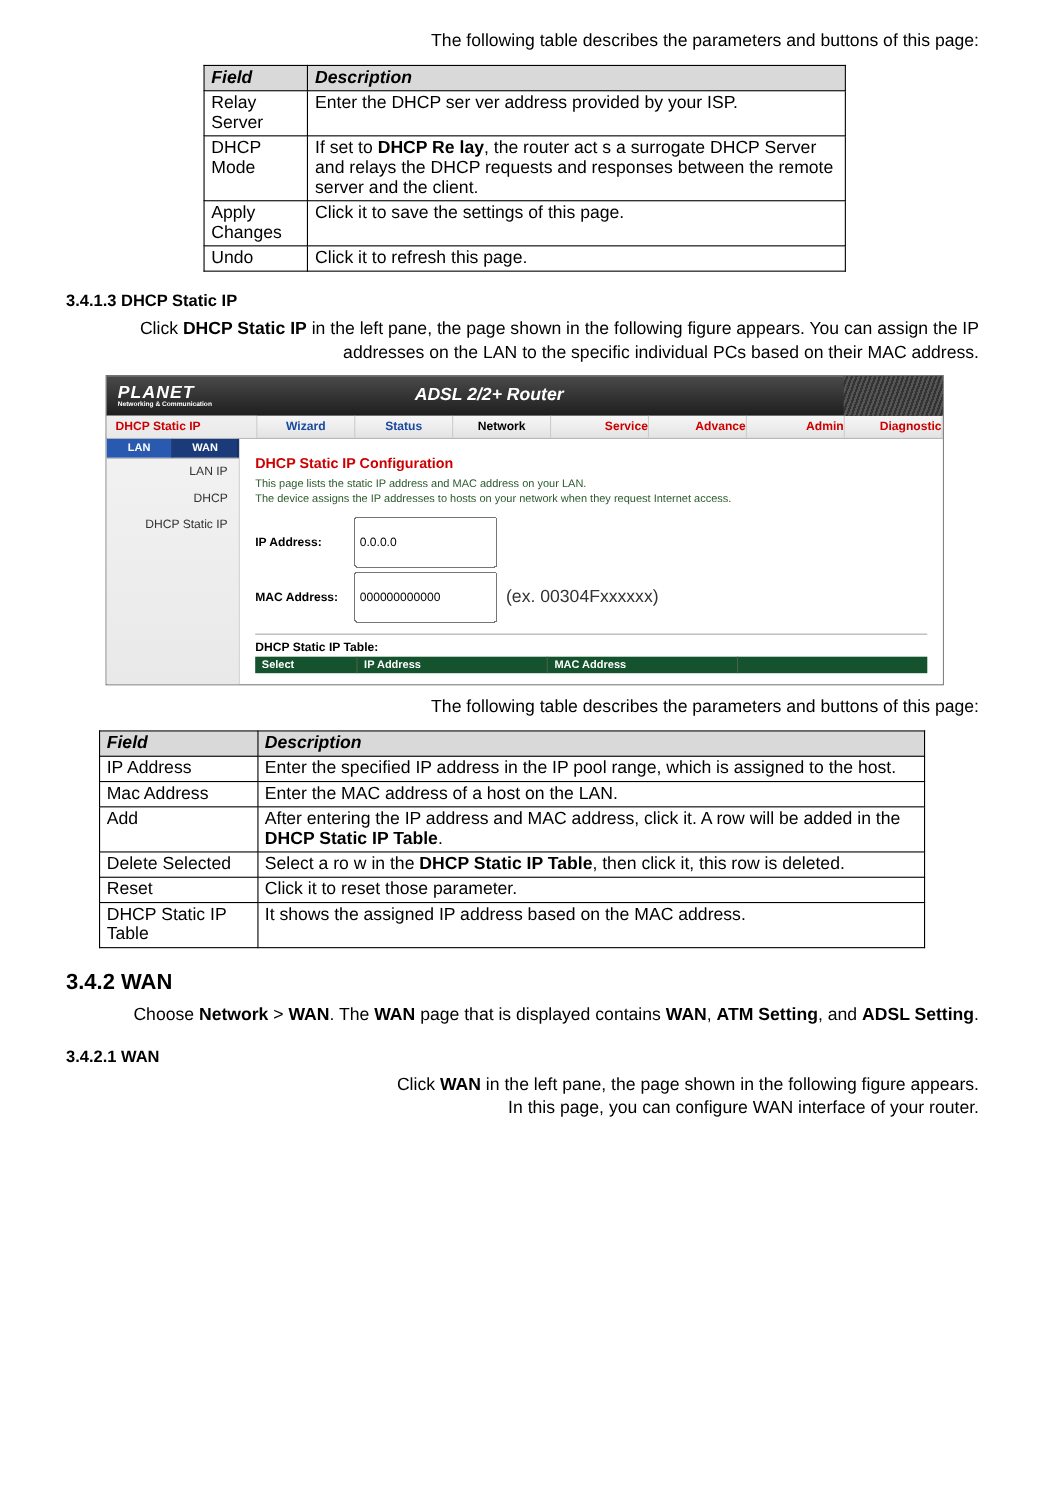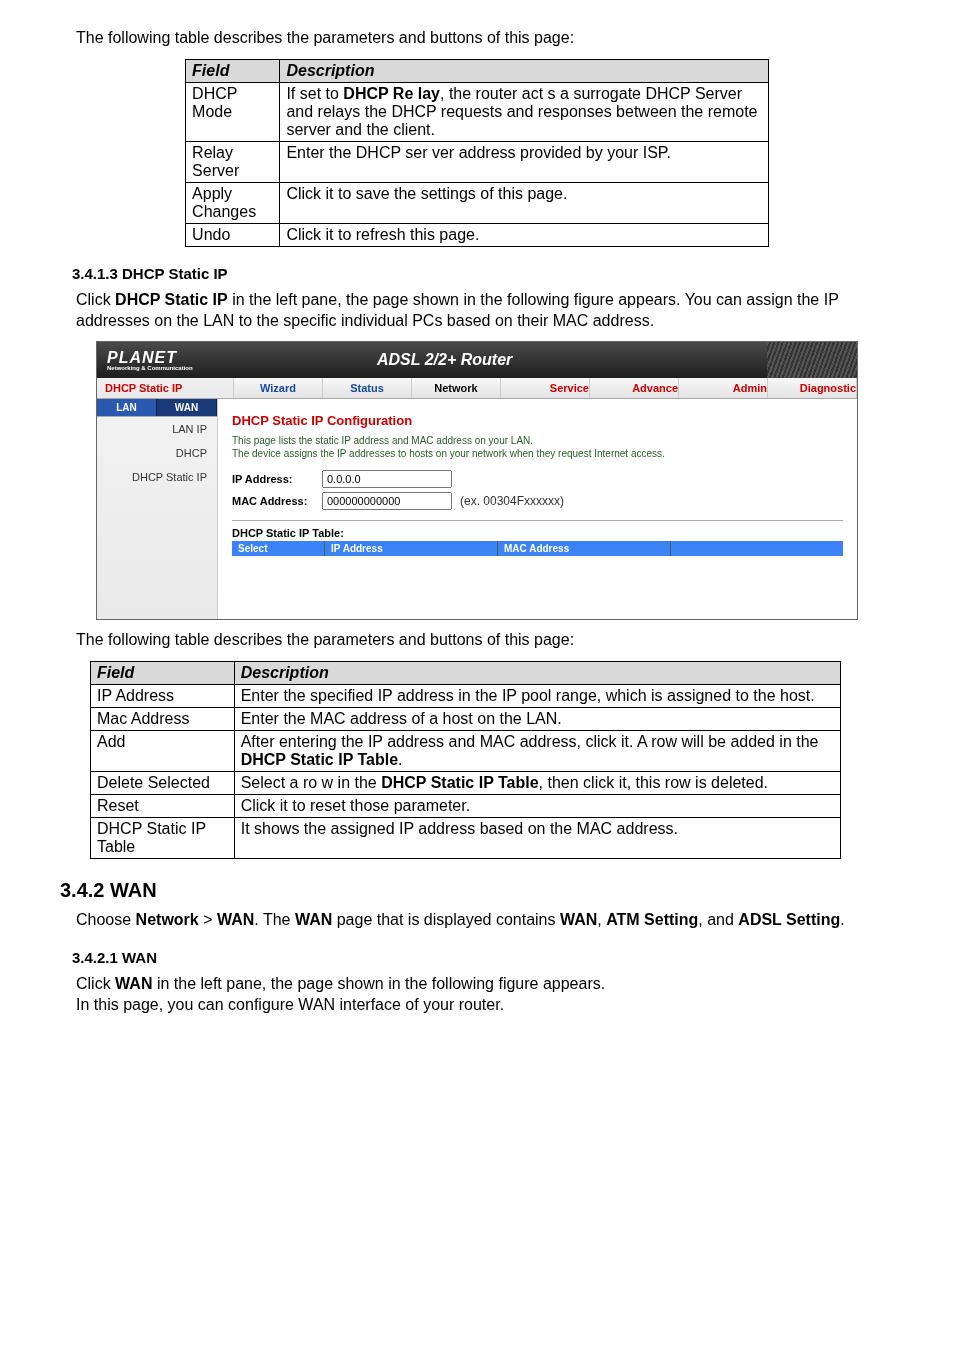--- a/index.html
+++ b/index.html
@@ -6,22 +6,23 @@
     margin: 0;
     padding: 20px 60px;
     font-family: Arial, Helvetica, sans-serif;
     font-size: 16px;
     color: #000;
     background: #fff;
     width: 954px;
     box-sizing: border-box;
   }
   p {
-    margin: 8px 16px;
+    margin: 8px 4px;
     line-height: 1.3;
+    text-align: right;
   }
   table.desc-table {
     border-collapse: collapse;
     margin: 10px auto;
     width: 70%;
   }
   table.desc-table.wide {
     width: 90%;
     margin: 10px 30px;
   }
@@ -33,21 +34,21 @@
     font-size: 16px;
   }
   table.desc-table th {
     background: #d9d9d9;
     font-weight: bold;
     font-style: italic;
   }
   h4 {
     font-size: 15px;
     font-weight: bold;
-    margin: 18px 0 6px 12px;
+    margin: 18px 0 6px 0;
   }
   h3 {
     font-size: 20px;
     font-weight: bold;
     margin: 20px 0 6px 0;
   }
   
   .router-shot {
     width: 760px;
     margin: 10px auto;
@@ -174,43 +175,43 @@
     margin: 4px 0;
     font-size: 11px;
   }
   .router-main .form-row label {
     width: 90px;
     font-weight: bold;
   }
   .router-main .form-row input[type="text"] {
     width: 120px;
     font-size: 11px;
-    padding: 1px 3px;
+    padding: 15px 3px;
   }
   .router-main .form-row .hint {
     margin-left: 8px;
     color: #333;
-    font-size: 12px;
+    font-size: 16px;
   }
   .router-main .btn-row {
     margin: 8px 0;
   }
   .router-main .btn-row input[type="button"] {
     font-size: 10px;
     padding: 1px 6px;
     margin-right: 4px;
   }
   .router-main hr {
     border: none;
     border-top: 1px solid #aaa;
     margin: 10px 0 6px 0;
   }
   .router-main .tbl-head {
     display: flex;
-    background: #3b82f6;
+    background: #14532d;
     color: #fff;
     font-size: 10px;
     font-weight: bold;
   }
   .router-main .tbl-head > div {
     padding: 2px 6px;
     border-right: 1px solid #486048;
   }
   .router-main .tbl-label {
     font-weight: bold;
@@ -223,26 +224,26 @@
 
 <p>The following table describes the parameters and buttons of this page:</p>
 
 <table class="desc-table">
   <tbody>
       <tr>
     <th>Field</th>
     <th>Description</th>
   </tr>
   <tr>
+    <td>Relay Server</td>
+    <td>Enter the DHCP ser ver address provided by your ISP.</td>
+  </tr>
+  <tr>
     <td>DHCP Mode</td>
     <td>If set to <b>DHCP Re lay</b>, the router act s a surrogate DHCP Server and relays the DHCP requests and responses between the remote server and the client.</td>
-  </tr>
-  <tr>
-    <td>Relay Server</td>
-    <td>Enter the DHCP ser ver address provided by your ISP.</td>
   </tr>
   <tr>
     <td>Apply Changes</td>
     <td>Click it to save the settings of this page.</td>
   </tr>
   <tr>
     <td>Undo</td>
     <td>Click it to refresh this page.</td>
   </tr>
 </tbody>

